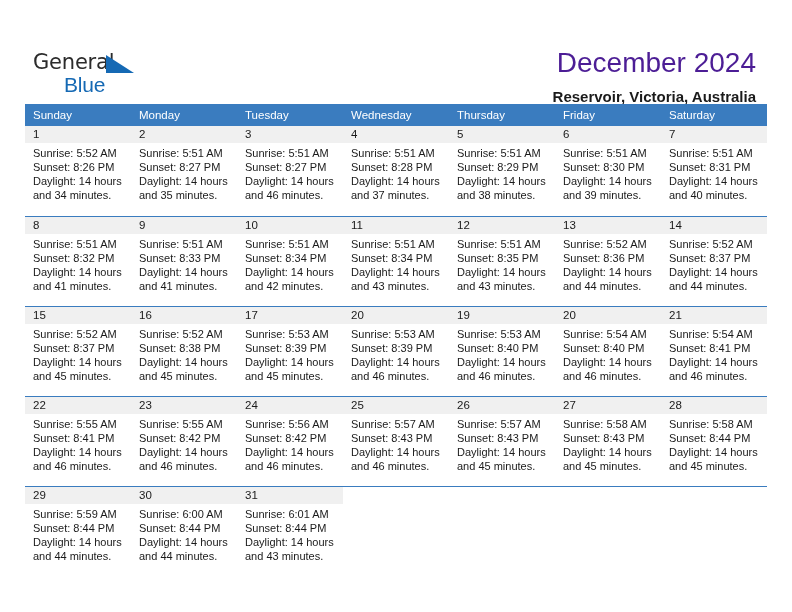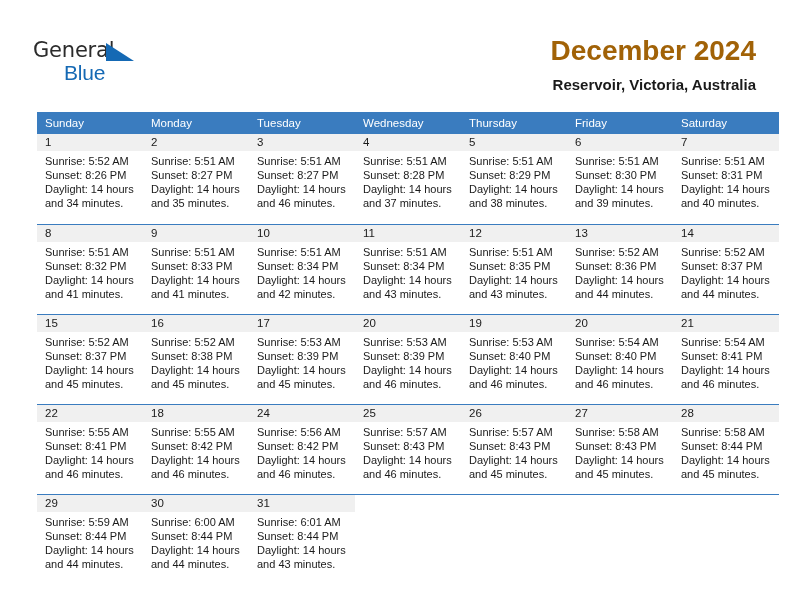--- a/index.html
+++ b/index.html
@@ -19,21 +19,21 @@
     position: relative;
     width: 792px;
     height: 612px;
     box-sizing: border-box;
   }
 
   
   .header {
     position: absolute;
     left: 0;
-    top: 4px;
+    top: 16px;
     width: 792px;
     height: 100px;
   }
 
   .brand {
     position: absolute;
     left: 33px;
     top: 36px;
     width: 120px;
     height: 46px;
@@ -69,43 +69,42 @@
   }
 
   .title-block {
     position: absolute;
     right: 36px;
     top: 30px;
     text-align: right;
   }
   .cal-title {
     font-size: 28px;
-    font-weight: bold;
-    color: #a16207;
+    font-weight: normal;
+    color: #4c1d95;
     line-height: 34px;
     white-space: nowrap;
   }
   .cal-subtitle {
     font-size: 15px;
     font-weight: bold;
     color: #1a1a1a;
     line-height: 22px;
     margin-top: 6px;
     white-space: nowrap;
   }
 
   
   .calendar {
     position: absolute;
     left: 25px;
-    top: 112px;
+    top: 104px;
     width: 742px;
     border-collapse: collapse;
     table-layout: fixed;
-    margin-left: 12px;
   }
 
   .calendar th {
     background: #3a7cbf;
     color: #ffffff;
     font-size: 11.5px;
     font-weight: normal;
     text-align: left;
     padding: 5px 0 5px 8px;
     height: 11px;
@@ -432,21 +431,21 @@
               <div class="dayinfo">
                 <div>Sunrise: 5:55 AM</div>
                 <div>Sunset: 8:41 PM</div>
                 <div>Daylight: 14 hours</div>
                 <div>and 46 minutes.</div>
               </div>
             </div>
           </td>
           <td>
             <div class="daycell">
-              <div class="daynum-bar">18</div>
+              <div class="daynum-bar">23</div>
               <div class="dayinfo">
                 <div>Sunrise: 5:55 AM</div>
                 <div>Sunset: 8:42 PM</div>
                 <div>Daylight: 14 hours</div>
                 <div>and 46 minutes.</div>
               </div>
             </div>
           </td>
           <td>
             <div class="daycell">

